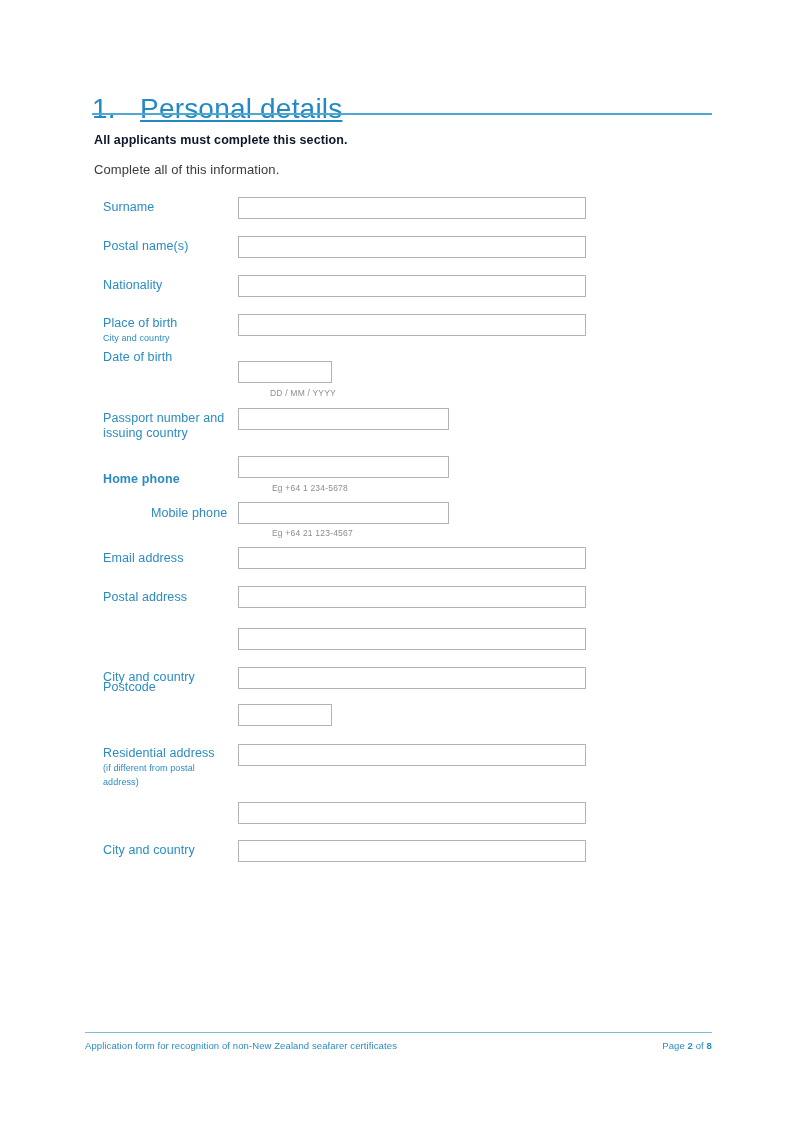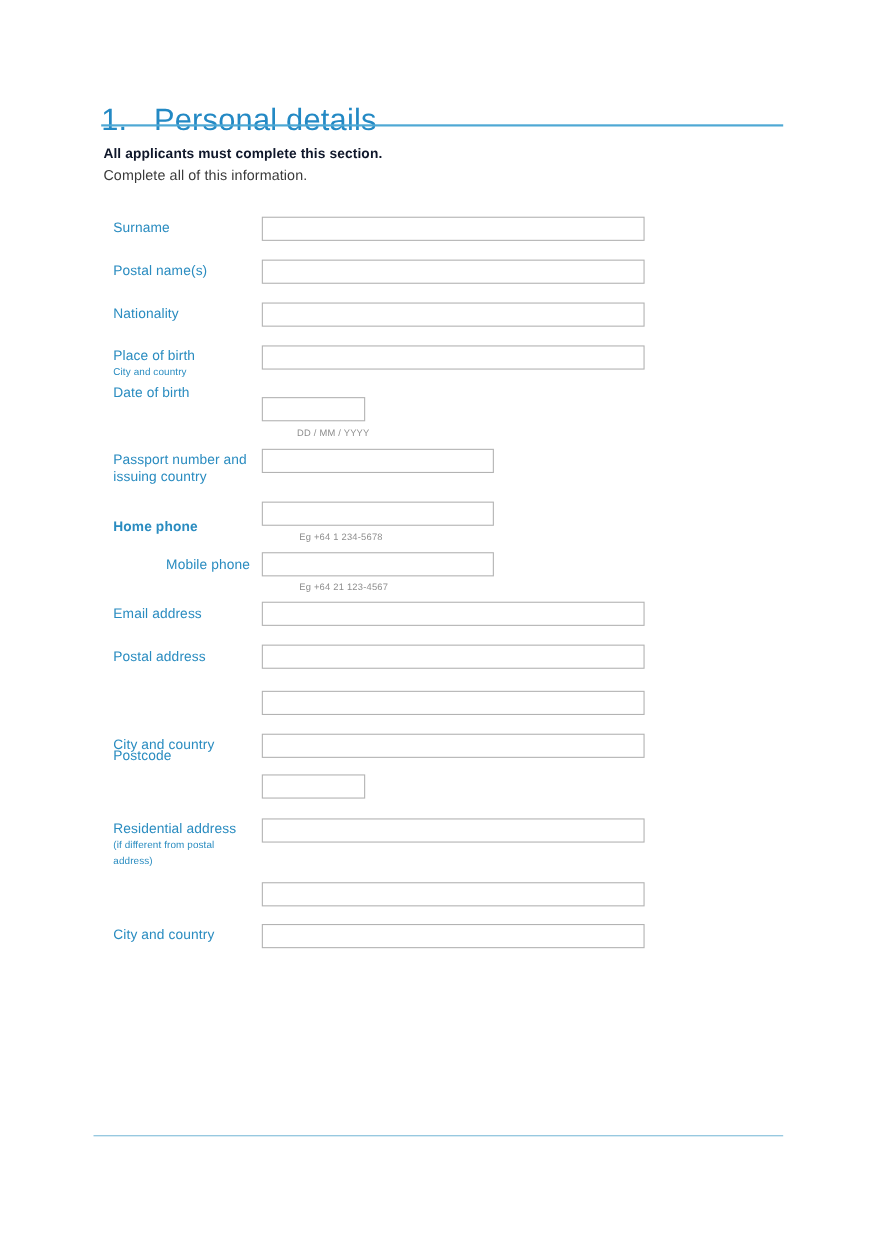--- a/index.html
+++ b/index.html
@@ -32,21 +32,21 @@
     color: #2389c4;
     font-size: 28px;
     font-weight: normal;
     letter-spacing: 0.2px;
     white-space: nowrap;
   }
   .section-heading .num {
     width: 48px;
     flex: 0 0 48px;
   }
-  .section-heading .title { flex: 1 1 auto; }
+  .section-heading .title { flex: 1 1 auto; text-decoration: underline; }
 
   .heading-rule {
     position: absolute;
     left: 92px;
     top: 113px;
     width: 620px;
     height: 2px;
     background: #4ea8d4;
   }
 
@@ -56,21 +56,21 @@
     left: 94px;
     top: 133px;
     font-size: 12.5px;
     font-weight: bold;
     color: #0f172a;
     letter-spacing: 0.1px;
   }
   .intro-plain {
     position: absolute;
     left: 94px;
-    top: 152px;
+    top: 162px;
     font-size: 13px;
     color: #3a3a3a;
     letter-spacing: 0.1px;
   }
 
   
   .form-area {
     position: absolute;
     left: 0;
     top: 190px;
@@ -218,14 +218,23 @@
       <div class="field-row">
         <input type="text" class="field-box w-full" style="top: 612px;">
       </div>
       <div class="field-row">
         <label class="field-label" style="top: 653px;">City and country</label>
         <input type="text" class="field-box w-full" style="top: 650px;">
       </div>
     </div>
 
   <div class="footer-rule"></div>
+  <div class="footer">
+    <span>Application form for recognition of non-New Zealand seafarer certificates</span>
+    <span class="page-num">
+      <span>Page</span>
+      <b>2</b>
+      <span>of</span>
+      <b>8</b>
+    </span>
+  </div>
 
 </div>
 
 </body></html>

